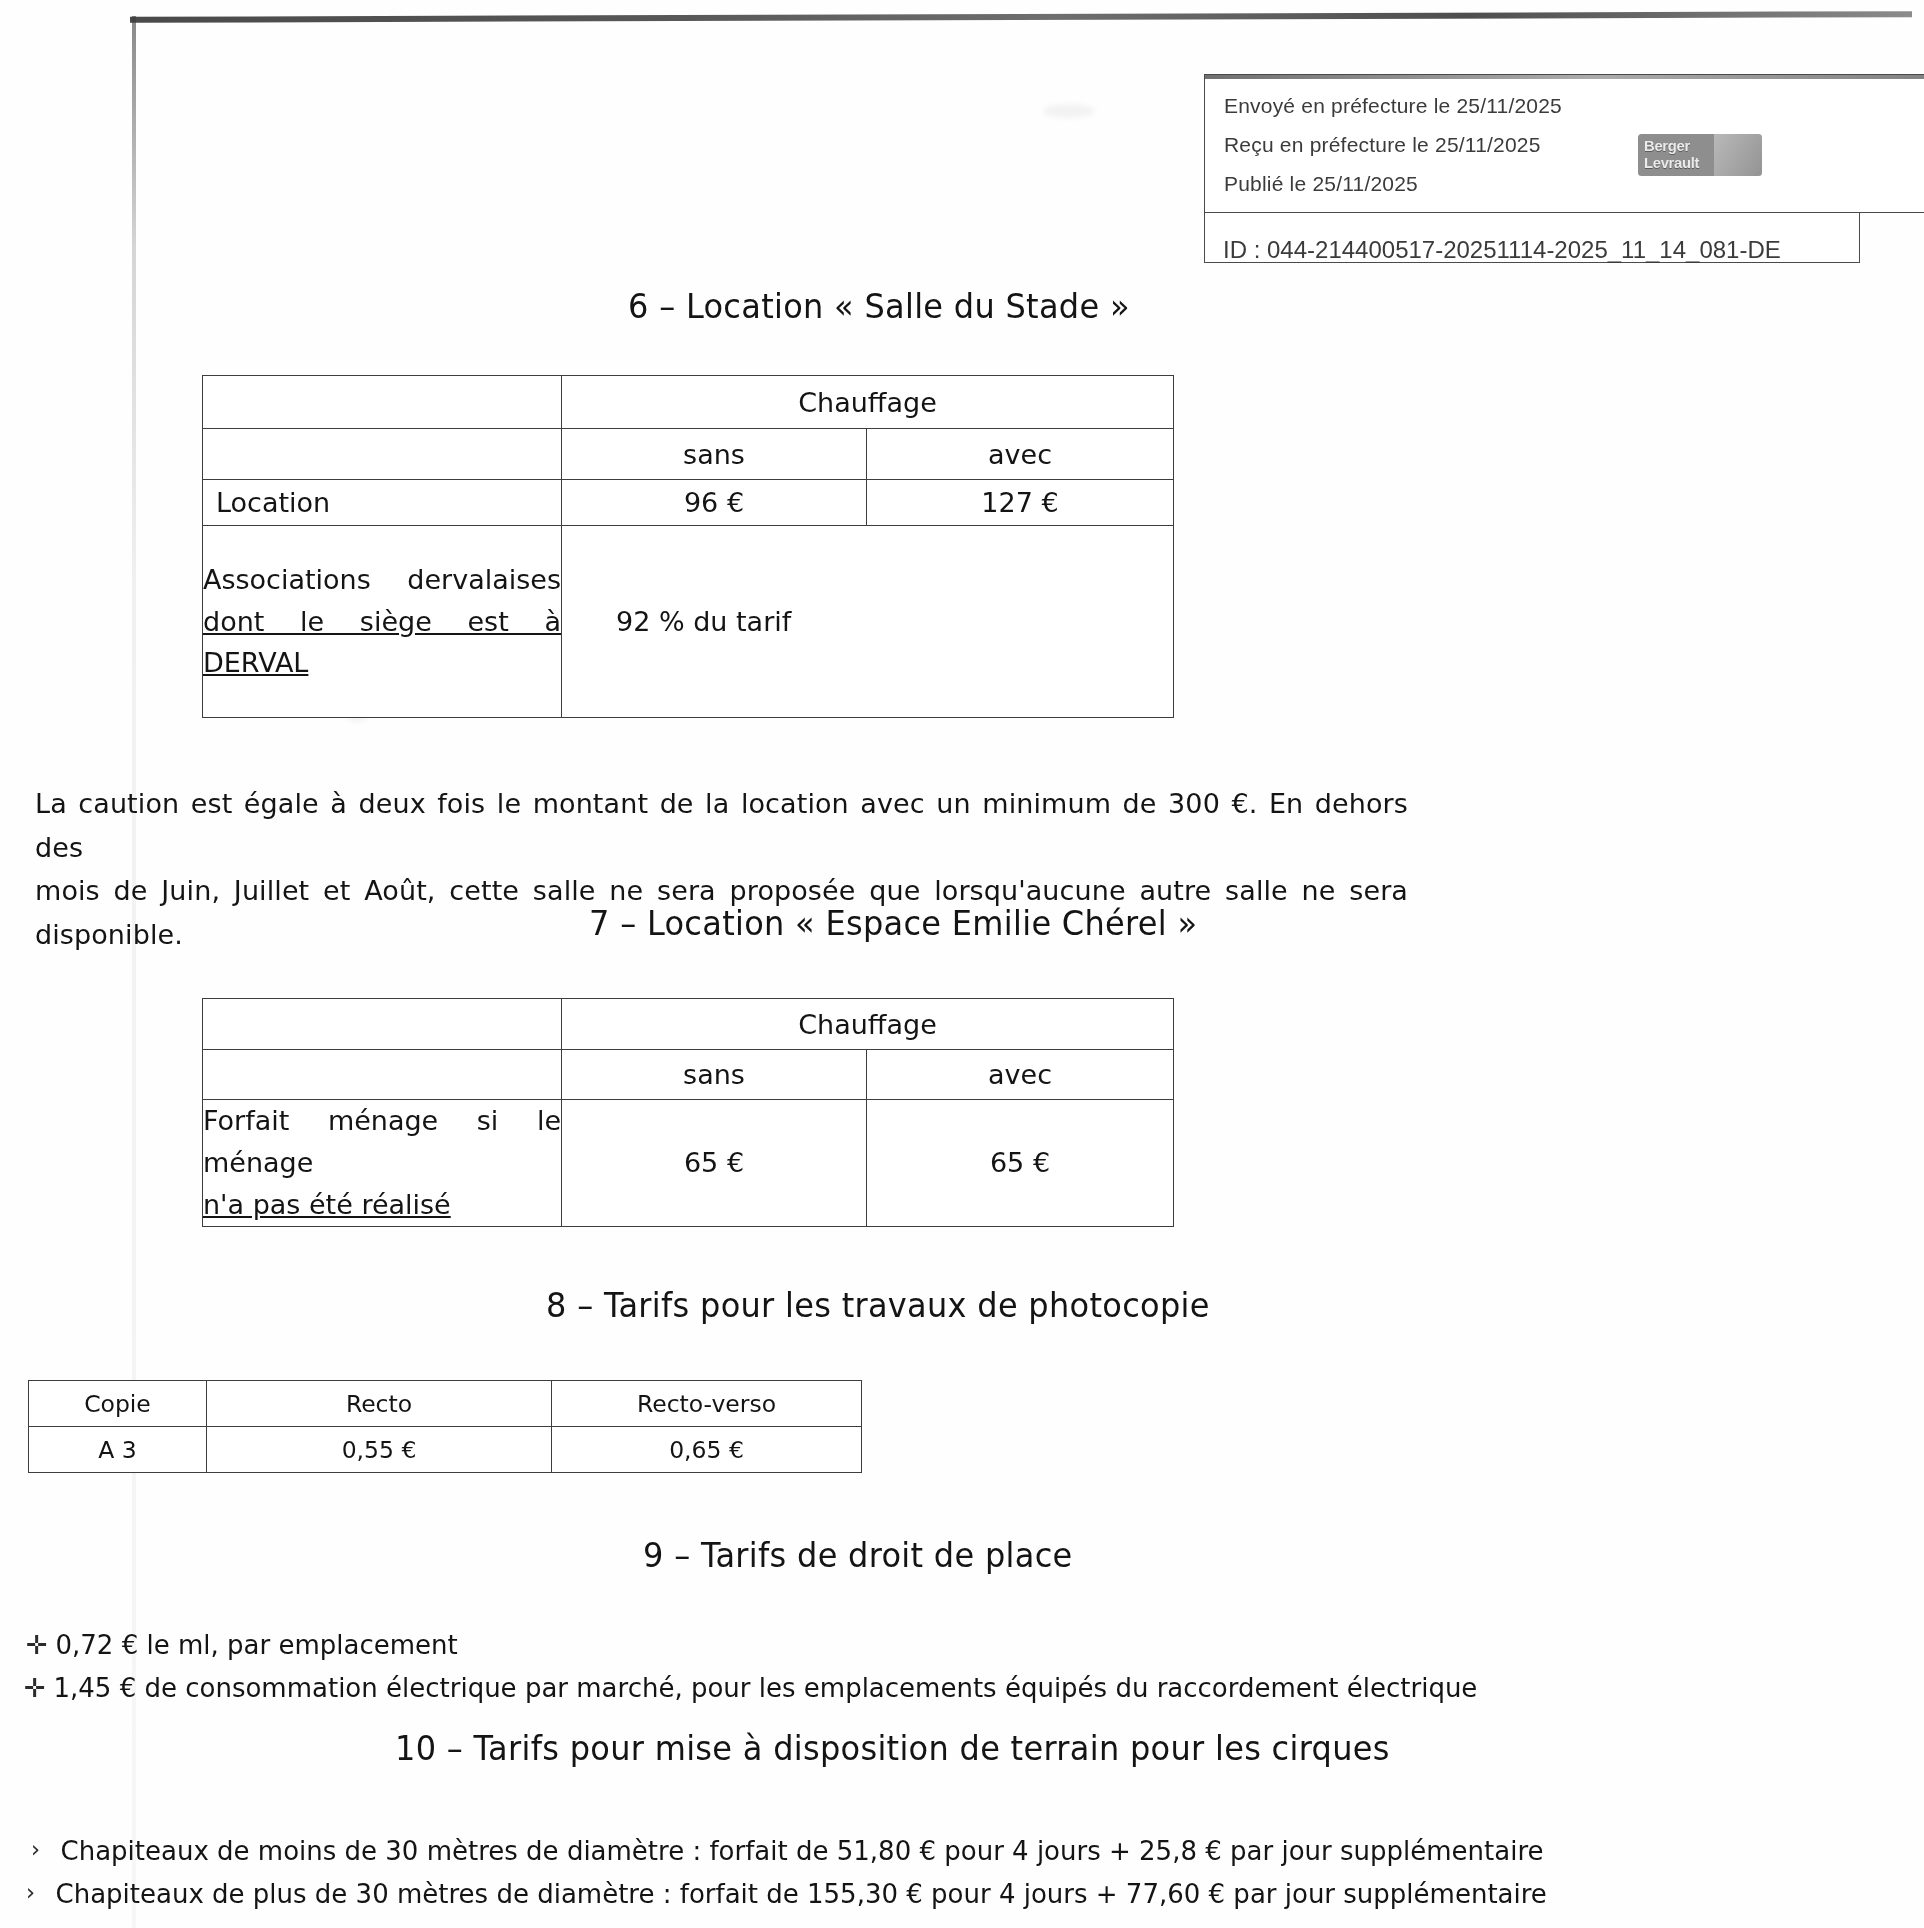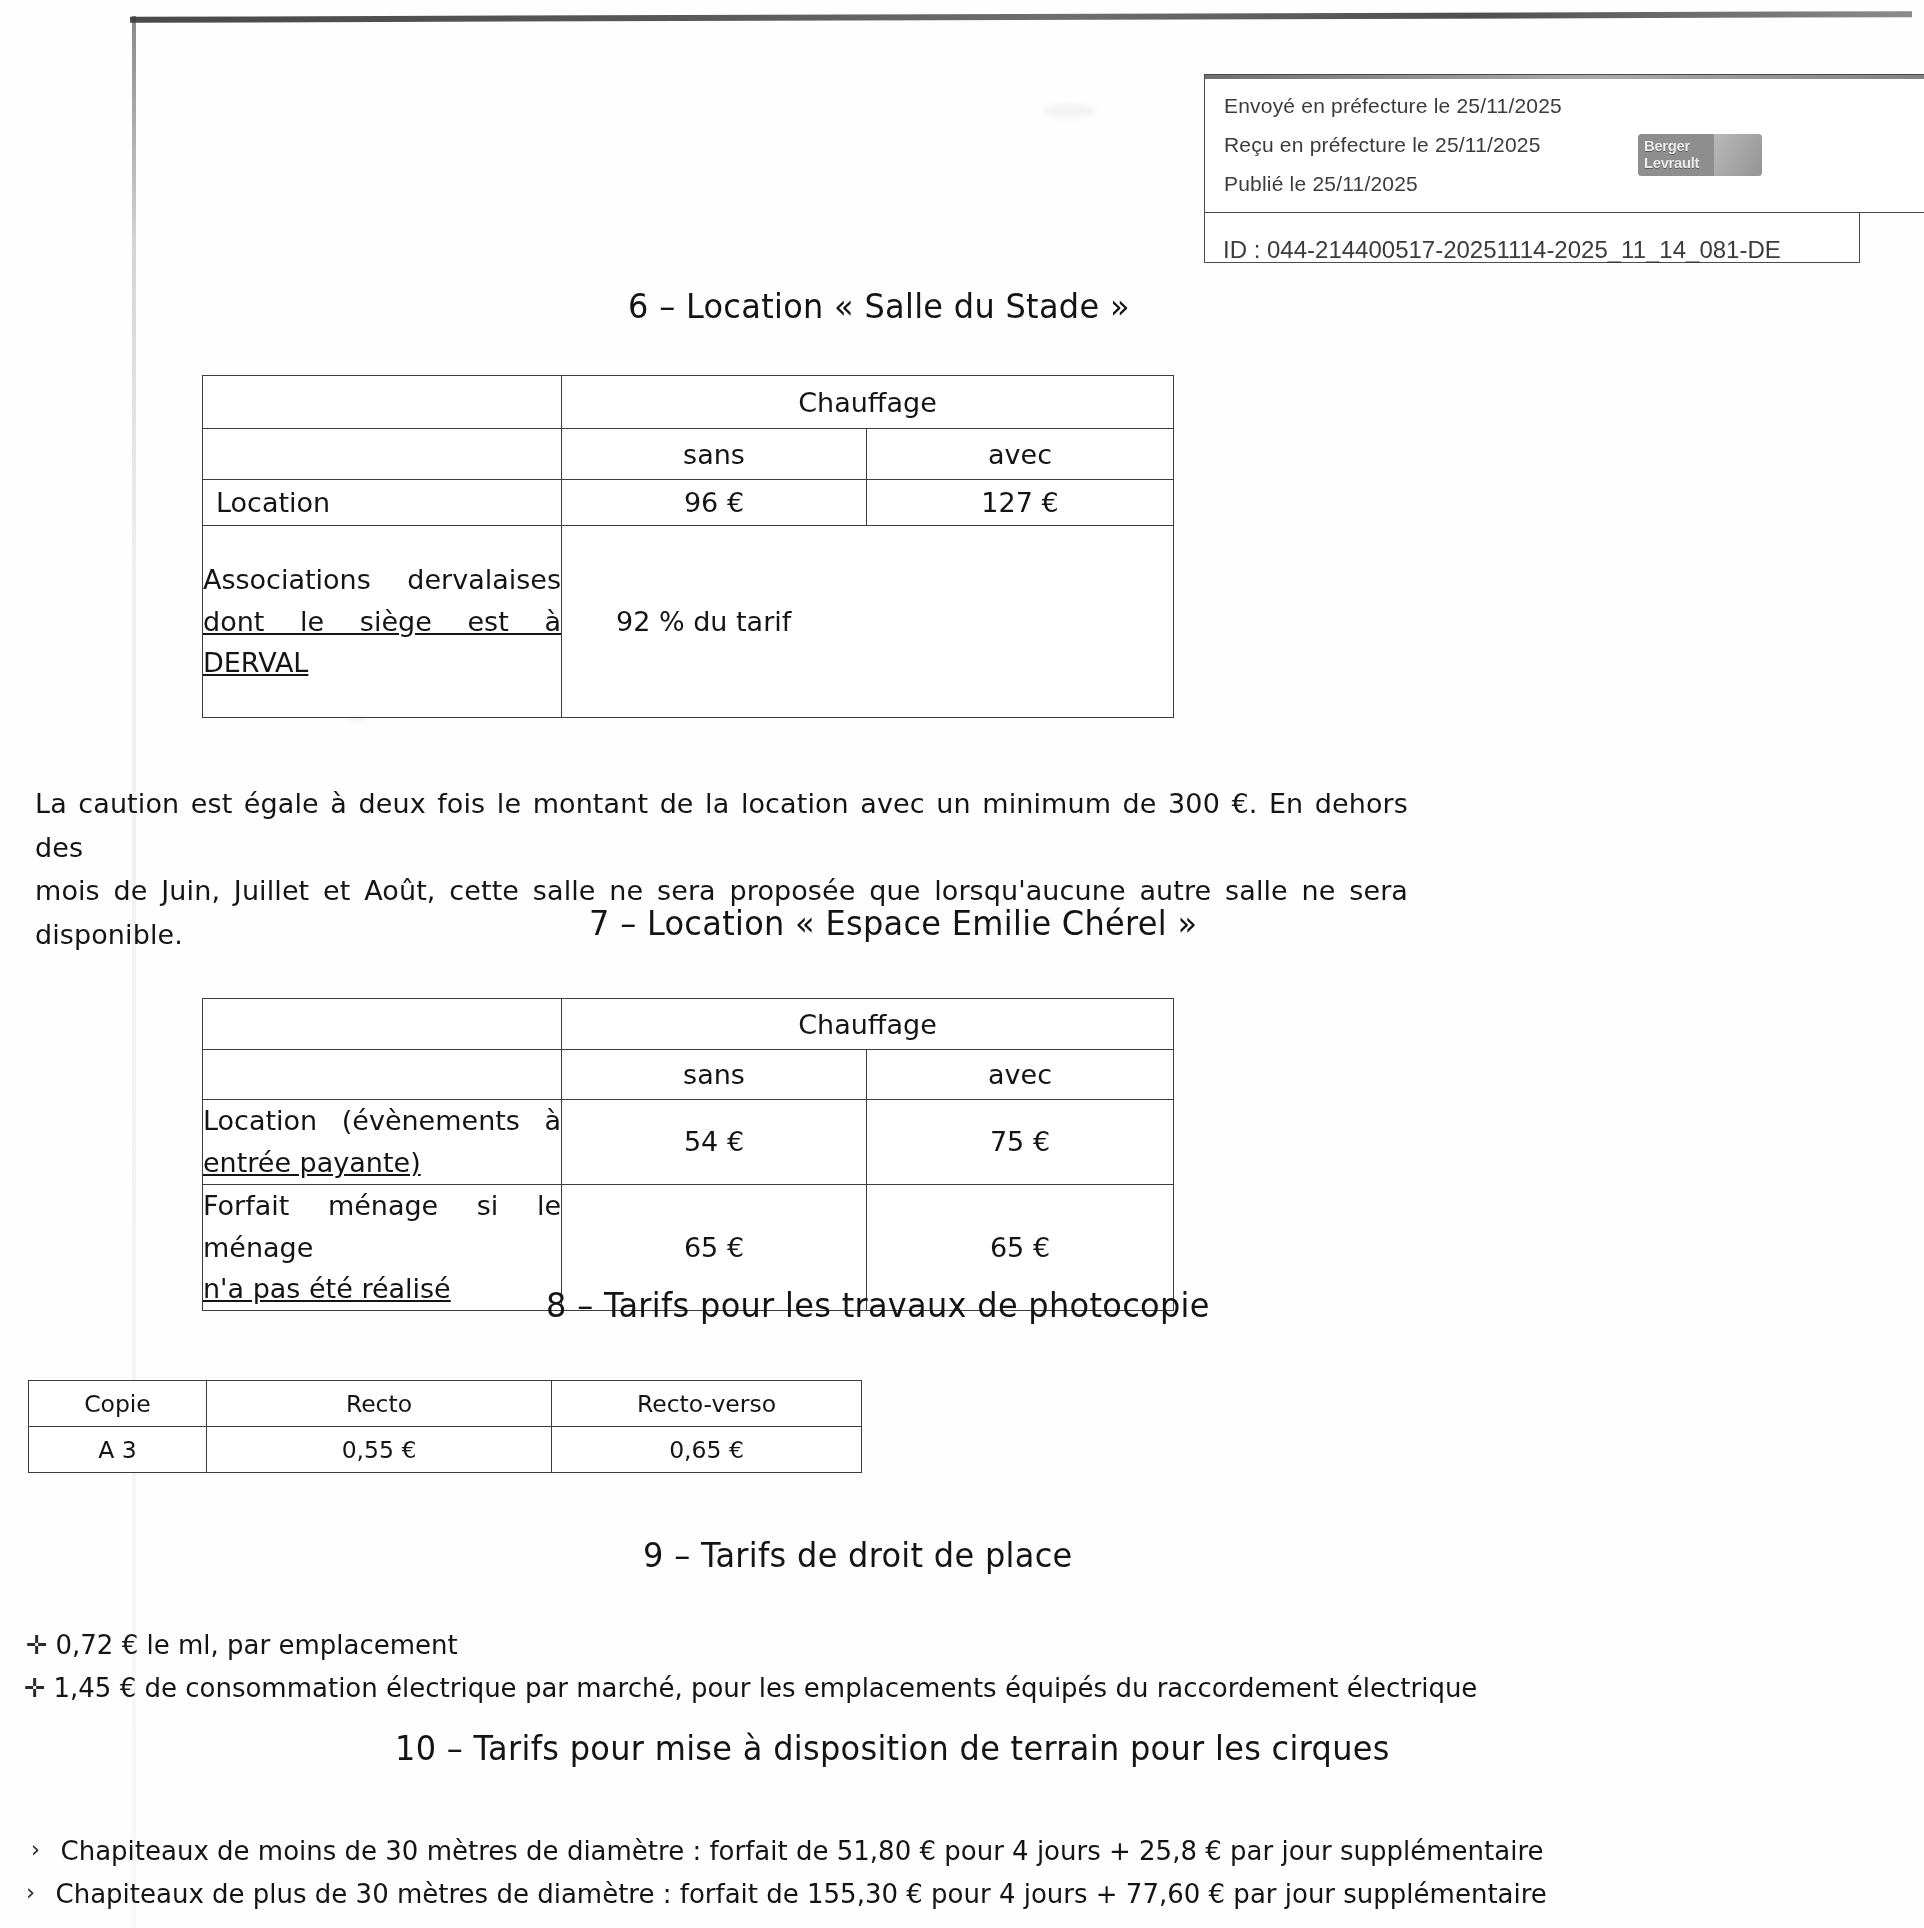--- a/index.html
+++ b/index.html
@@ -276,28 +276,20 @@
       <td class="ctr" style="width:358px; height:50px;"></td>
       <td class="ctr" colspan="2" style="height:50px;">Chauffage</td>
     </tr>
     <tr>
       <td style="height:49px;"></td>
       <td class="ctr" style="width:304px; height:49px;">sans</td>
       <td class="ctr" style="width:306px; height:49px;">avec</td>
     </tr>
     <tr>
       <td class="justify-cell" style="height:78px;">
-        <div>Location     (évènements     à</div>
-        <div class="lastline">entrée payante)</div>
-      </td>
-      <td class="ctr">54 €</td>
-      <td class="ctr">75 €</td>
-    </tr>
-    <tr>
-      <td class="justify-cell" style="height:78px;">
         <div>Forfait ménage si le ménage</div>
         <div class="lastline">n'a pas été réalisé</div>
       </td>
       <td class="ctr">65 €</td>
       <td class="ctr">65 €</td>
     </tr>
   </tbody>
     </table>
 
   <div class="heading" style="left:546px; top:1286px;">8 – Tarifs pour les travaux de photocopie</div>

